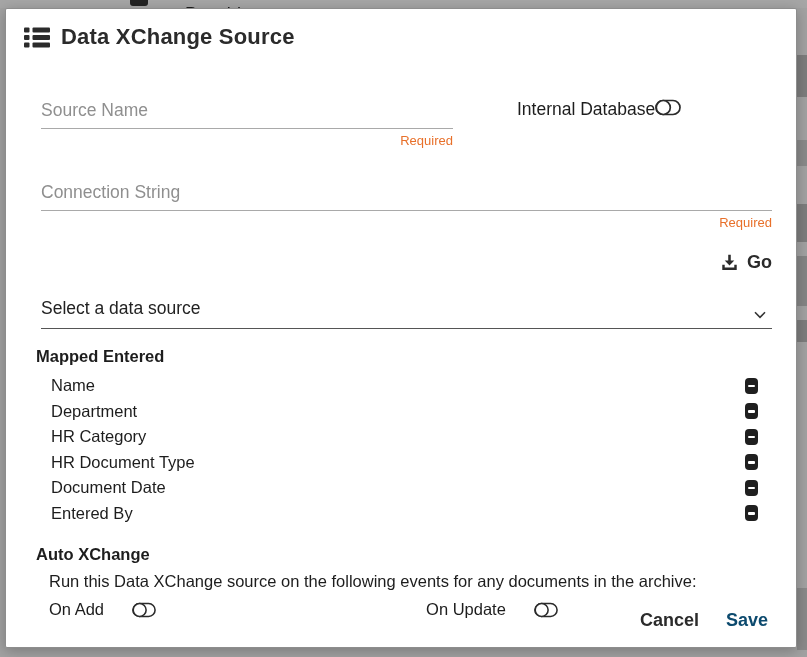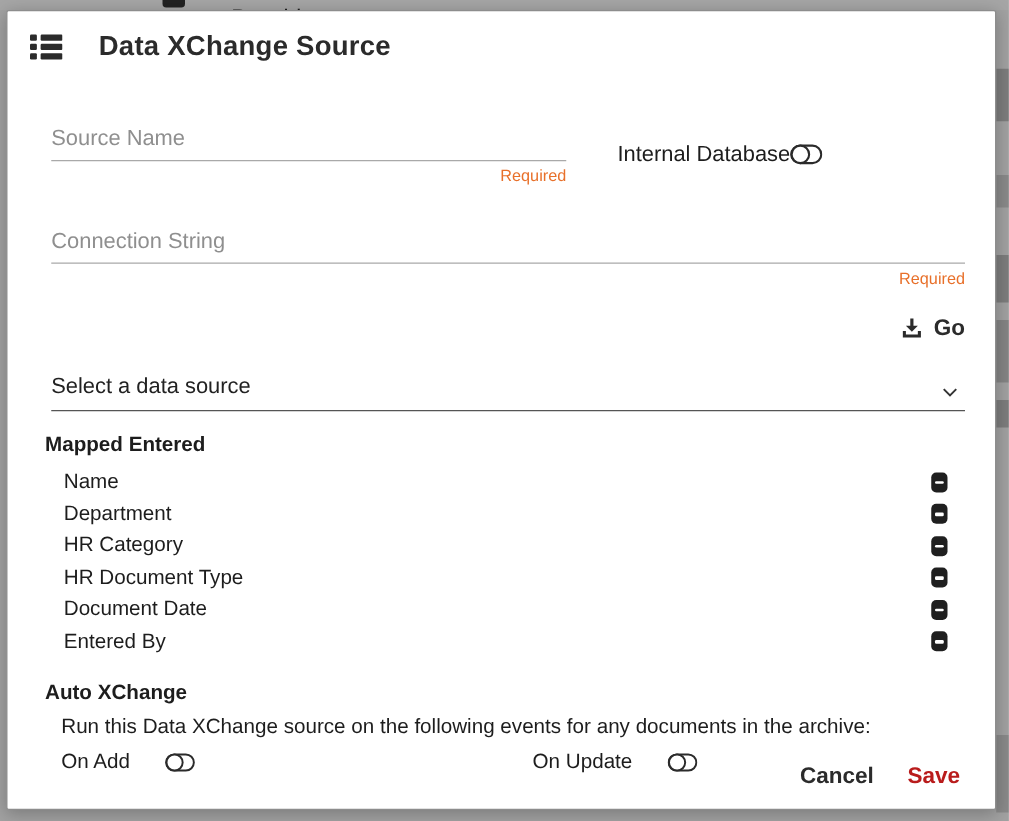--- a/index.html
+++ b/index.html
@@ -18,37 +18,37 @@
   .bg-title { position:absolute; left:185px; top:-3px; font-size:18px; font-weight:500; letter-spacing:.2px; }
   .bg-scrollcol { position:absolute; top:8px; right:0; width:10px; bottom:0; background:#a2a2a2; }
   .bg-seg { position:absolute; right:0; width:10px; }
 
   
   .modal {
     position:absolute; left:5px; top:8px; width:792px; height:640px;
     background:#ffffff; border:1px solid #8d8d8d; border-radius:2px;
     box-shadow:0 3px 14px rgba(0,0,0,.25);
   }
-  .modal-header { display:flex; align-items:center; gap:29px; padding:15px 0 0 18px; }
+  .modal-header { display:flex; align-items:center; gap:11px; padding:15px 0 0 18px; }
   .modal-title { font-size:22px; font-weight:bold; color:#2b2b2b; letter-spacing:.2px; }
   .list-icon { display:inline-flex; }
 
   .content { padding:0 24px 0 35px; }
 
   .row-source { display:flex; margin-top:48px; }
   .field-block { width:412px; }
   .line-input {
     width:100%; border:none; outline:none; background:transparent;
     border-bottom:1px solid #a9a9a9; font-family:inherit;
     font-size:17.5px; color:#1f1f1f; padding:2px 0 7px;
   }
   .line-input::placeholder { color:#8f8f8f; opacity:1; }
   .required { text-align:right; font-size:13px; margin-top:4px; }
 
-  .internal-db { margin-left:41px; display:flex; align-items:center; padding-top:1px; }
+  .internal-db { margin-left:64px; display:flex; padding-top:1px; }
   .internal-db-label { font-size:17.5px; color:#1d1d1d; }
   .toggle { display:inline-flex; cursor:pointer; }
 
   .row-connection { margin-top:32px; }
 
   .row-go { margin-top:20px; display:flex; justify-content:flex-end; }
   .go-btn {
     display:flex; align-items:center; gap:9px; background:none; border:none;
     font-family:inherit; font-size:18px; font-weight:bold; color:#2b2b2b; cursor:pointer; padding:2px 0;
   }
@@ -75,21 +75,21 @@
   .section-auto { margin-top:19px; margin-left:-5px; }
   .auto-desc { margin-top:8px; padding-left:13px; font-size:16.5px; color:#1d1d1d; }
   .row-toggles { margin-top:9px; padding-left:13px; display:flex; align-items:center; }
   .toggle-group { display:flex; align-items:center; gap:28px; }
   .toggle-label { font-size:16.5px; color:#1d1d1d; }
   .on-update-group { margin-left:270px; }
 
   .modal-footer { position:absolute; right:28px; bottom:16px; display:flex; gap:27px; align-items:center; }
   .footer-btn { background:none; border:none; font-family:inherit; font-size:18px; font-weight:bold; cursor:pointer; }
   .cancel-btn { color:#2b2b2b; }
-  .save-btn { color:#b91c1c; cursor:default; }
+  .save-btn { color:#0c4a6e; cursor:default; }
 </style>
 </head>
 <body>
 
 <div class="bg-topstrip">
   <div class="bg-row">
 
     <span class="bg-doc-icon"></span>
     <span class="bg-title">Accounts Payable</span>
   </div>

